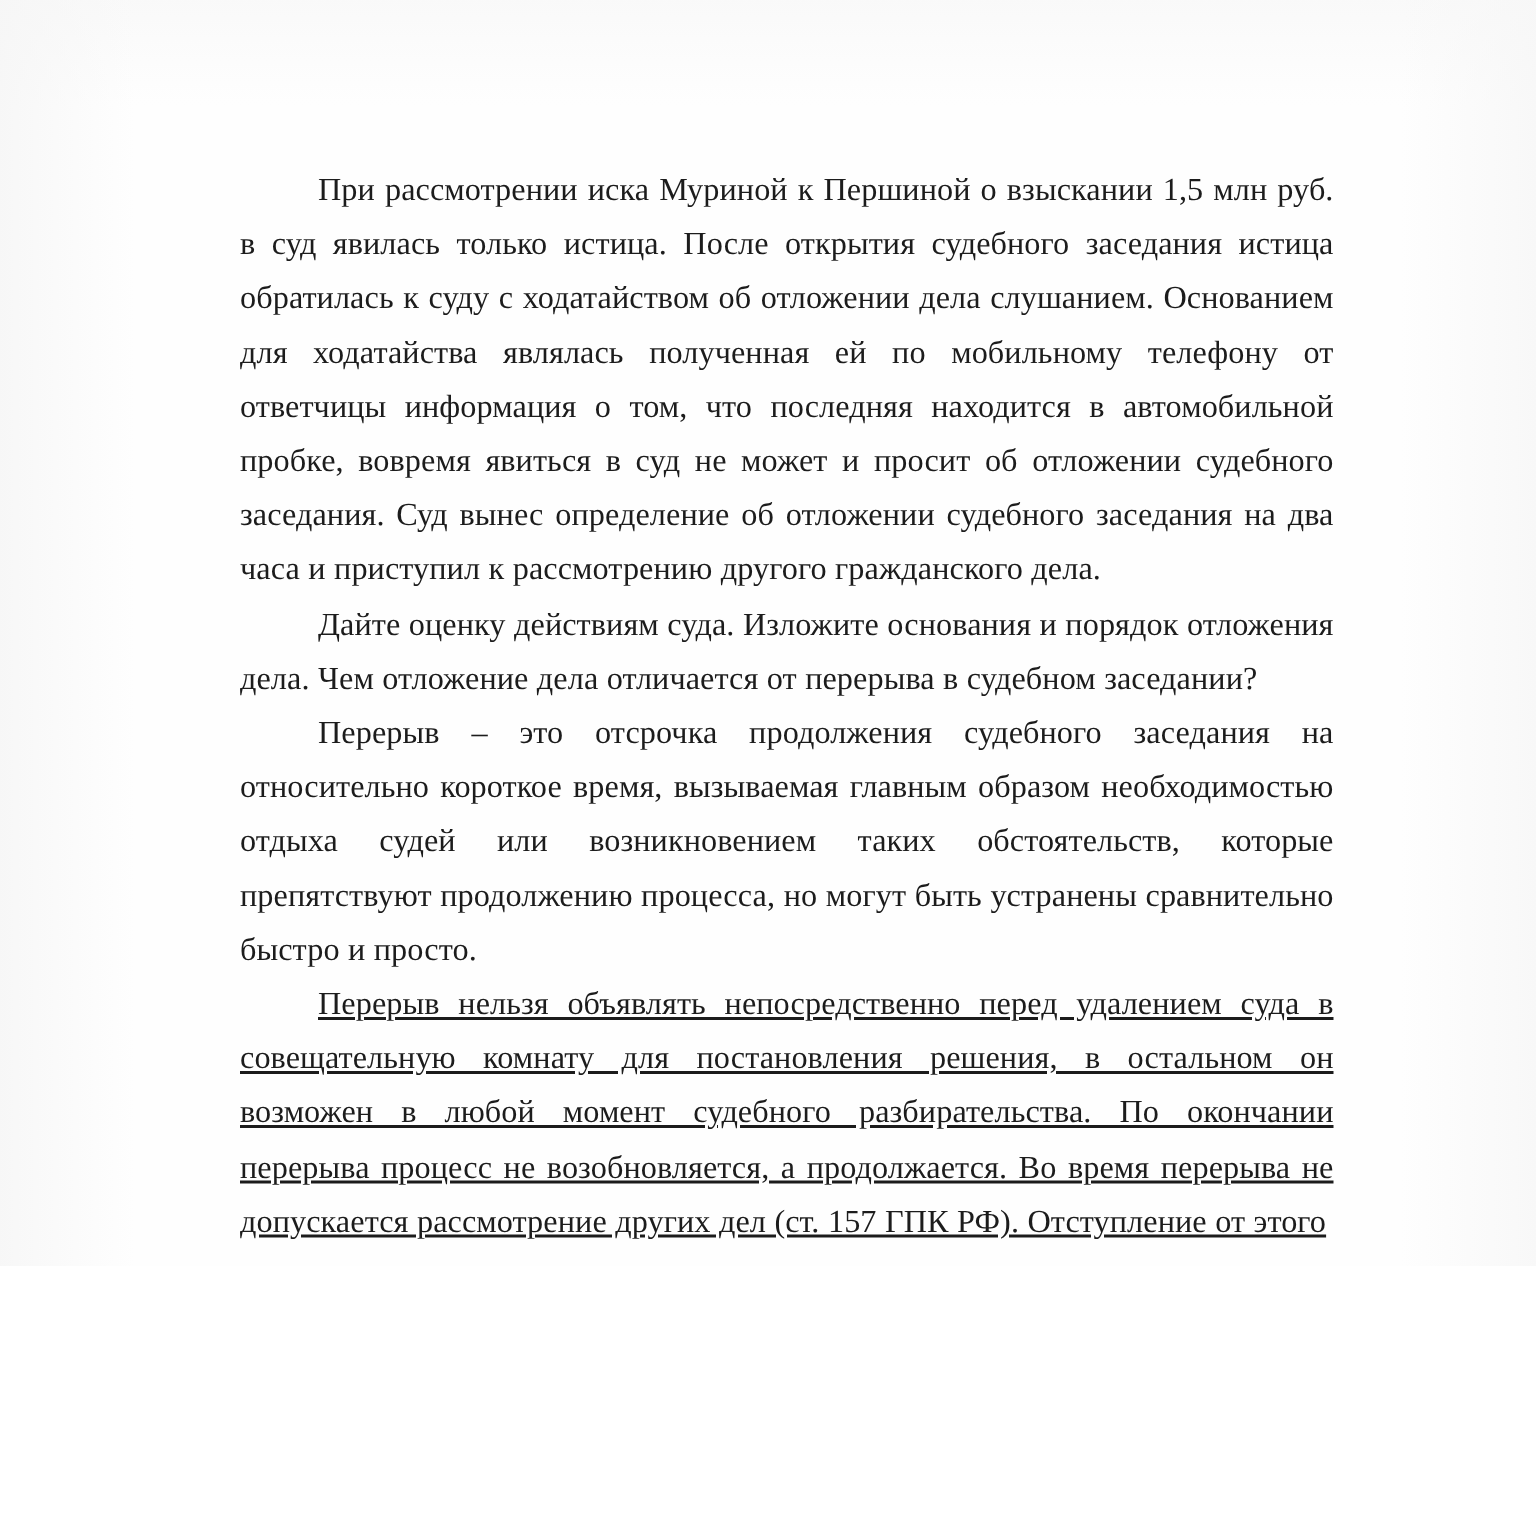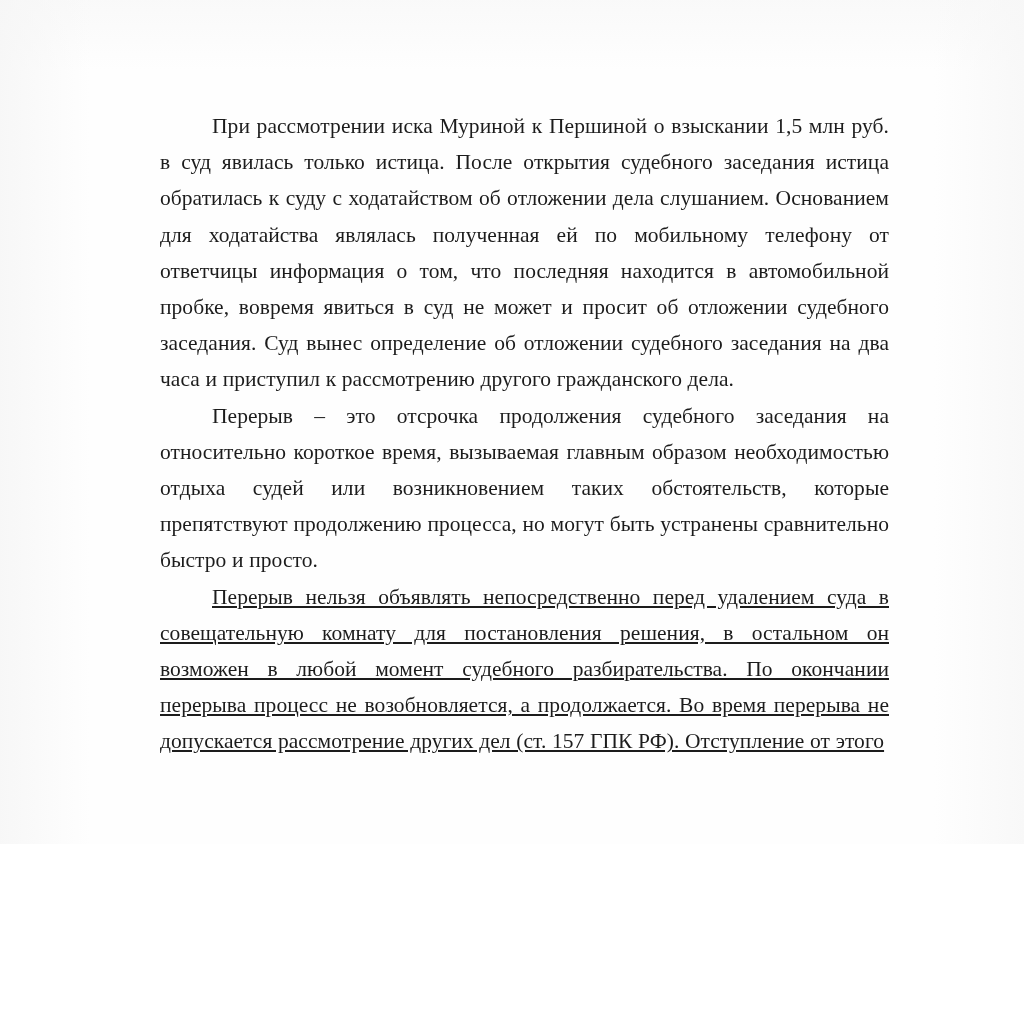--- a/index.html
+++ b/index.html
@@ -65,20 +65,21 @@
 <body>
 
 <div class="page">
 
   <div class="scan-tint"></div>
 
   <div class="text-block">
 
     <p class="para">При рассмотрении иска Муриной к Першиной о взыскании 1,5 млн руб. в суд явилась только истица. После открытия судебного заседания истица обратилась к суду с ходатайством об отложении дела слушанием. Основанием для ходатайства являлась полученная ей по мобильному телефону от ответчицы информация о том, что последняя находится в автомобильной пробке, вовремя явиться в суд не может и просит об отложении судебного заседания. Суд вынес определение об отложении судебного заседания на два часа и приступил к рассмотрению другого гражданского дела.</p>
 
+    <p class="para">Дайте оценку действиям суда. Изложите основания и порядок отложения дела. Чем отложение дела отличается от перерыва в судебном заседании?</p>
 
     <p class="para">Перерыв – это отсрочка продолжения судебного заседания на относительно короткое время, вызываемая главным образом необходимостью отдыха судей или возникновением таких обстоятельств, которые препятствуют продолжению процесса, но могут быть устранены сравнительно быстро и просто.</p>
 
     <p class="para">Перерыв нельзя объявлять непосредственно перед удалением суда в совещательную комнату для постановления решения, в остальном он возможен в любой момент судебного разбирательства. По окончании перерыва процесс не возобновляется, а продолжается. Во время перерыва не допускается рассмотрение других дел (ст. 157 ГПК РФ). Отступление от этого</p>
 
   </div>
 
 </div>
 
 </body></html>

